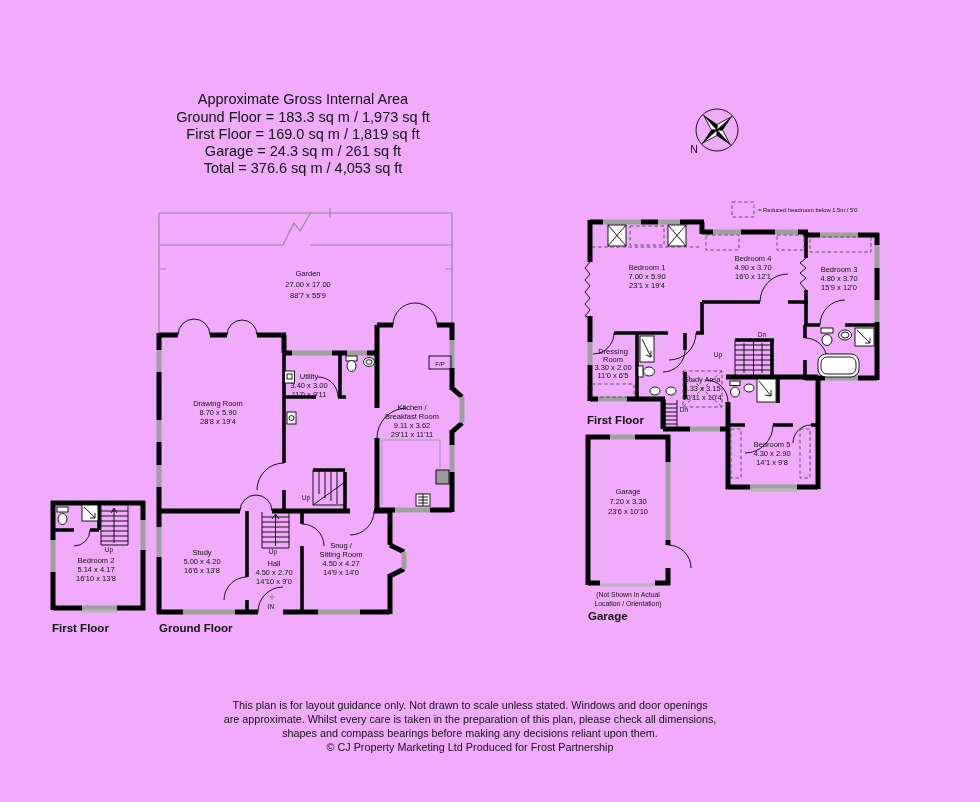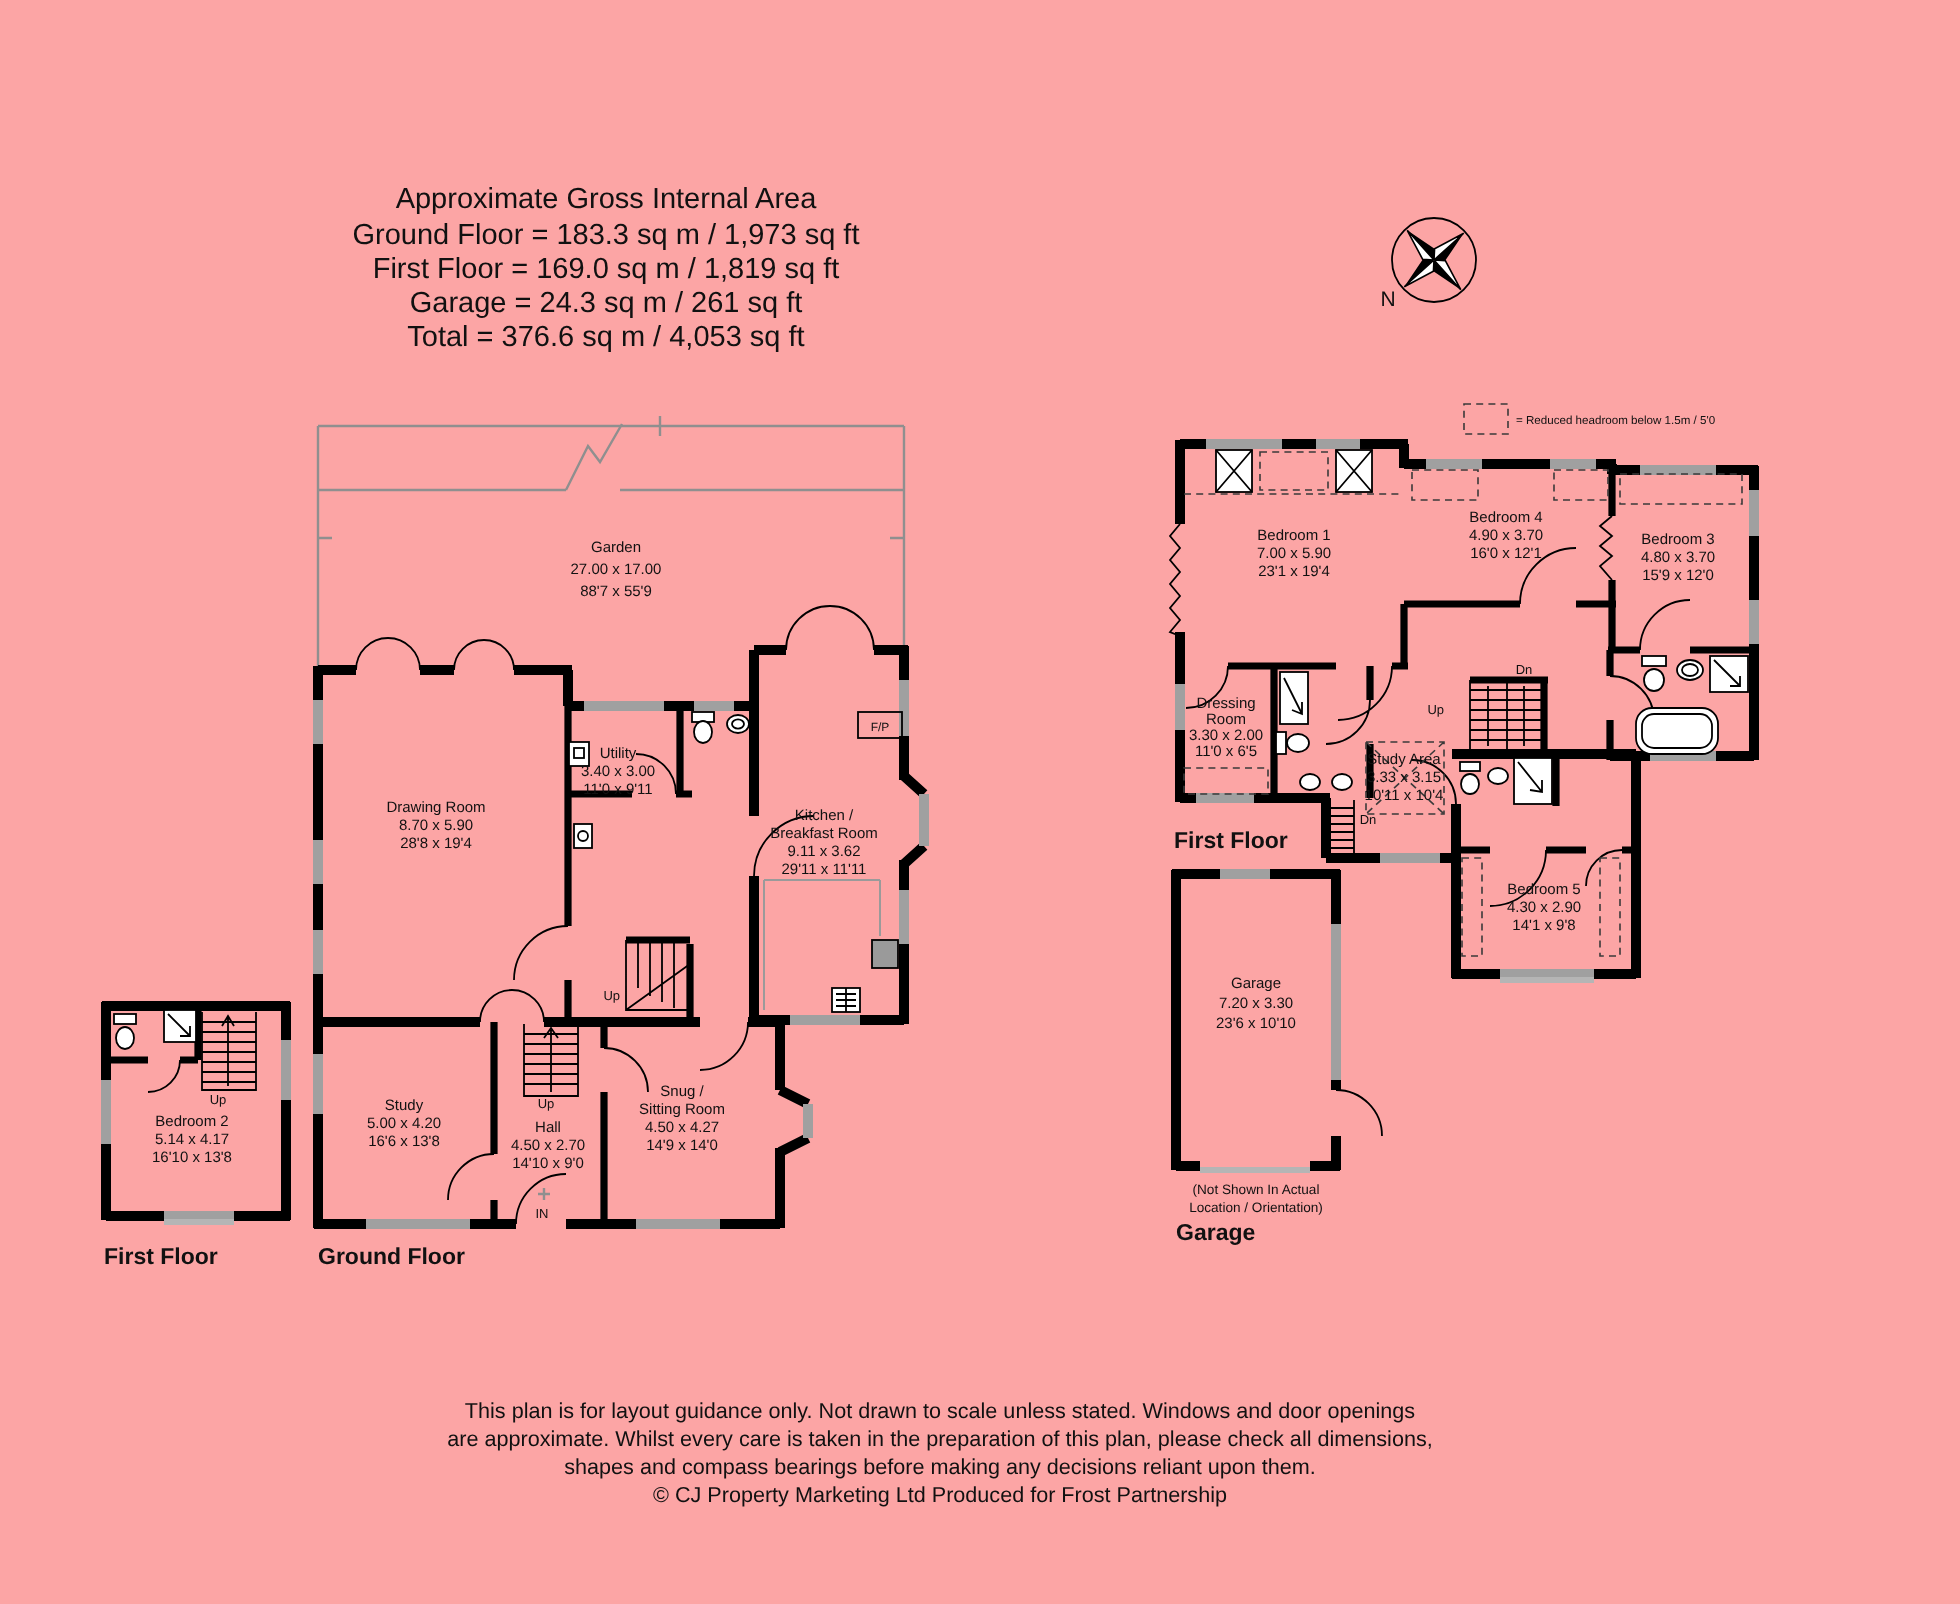--- a/index.html
+++ b/index.html
@@ -1,16 +1,16 @@
 <!DOCTYPE html>
 <html><head>
 <meta charset="utf-8">
 <style>
   html,body{margin:0;padding:0;background:#ffffff;}
-  #canvas{position:relative;width:980px;height:802px;background:#fca5a5;overflow:hidden;}
+  #canvas{position:relative;width:980px;height:802px;background:#f0abfc;overflow:hidden;}
   svg{position:absolute;left:0;top:0;}
   svg text{font-family:"Liberation Sans",sans-serif;fill:#111111;}
   .wall{stroke:#000000;stroke-width:5;fill:none;stroke-linecap:butt;}
   .wall-i{stroke:#000000;stroke-width:3.6;fill:none;stroke-linecap:butt;}
   .win{stroke:#a0a0a0;stroke-width:5;fill:none;stroke-linecap:butt;}
   .win-t{stroke:#b5b5b5;stroke-width:3;fill:none;}
   .thin{stroke:#000000;stroke-width:0.9;fill:none;}
   .thin-g{stroke:#8f8f8f;stroke-width:1.2;fill:none;}
   .cnt{stroke:#9a9a9a;stroke-width:1;fill:none;}
   .dash{stroke:#3a3a3a;stroke-width:0.8;fill:none;stroke-dasharray:3.5 2.6;}

